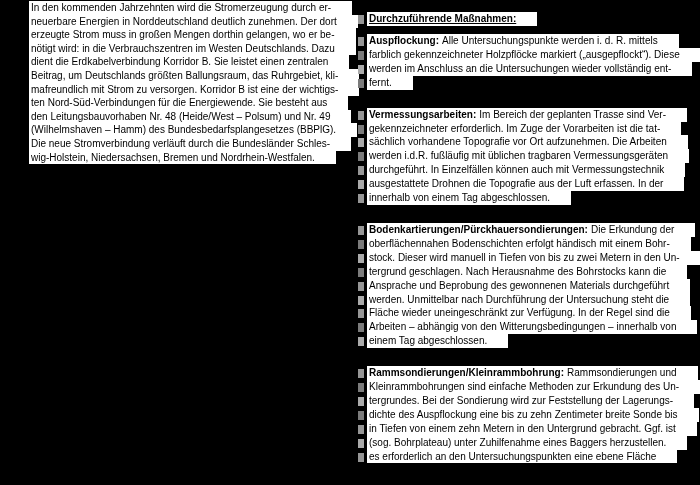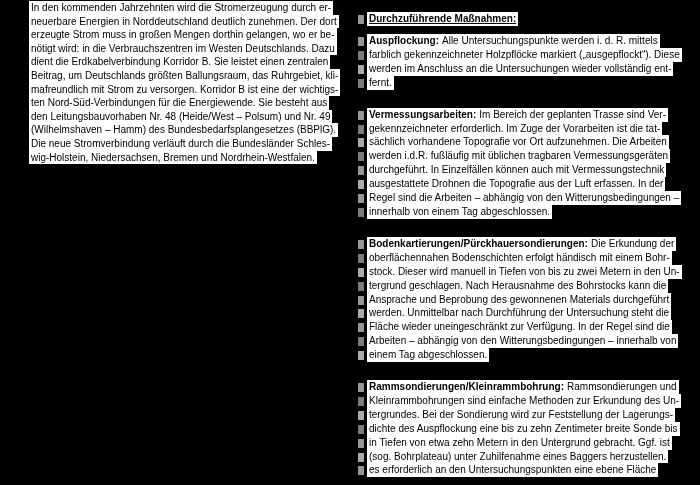--- a/index.html
+++ b/index.html
@@ -14,21 +14,21 @@
   .col-left  { left:29px; top:1px; }
   .col-right { left:367px; top:12px; }
 
   .tline, .hline {
     display:table;
     white-space:nowrap;
     background:#ffffff;
     color:#000000;
     font-size:10px;
     position:relative;
-    padding:0 2px 0 2px;
+    padding:0 21px 0 2px;
   }
   .col-left .tline  { line-height:13.6px; }
   .col-right .tline { line-height:13.9px; }
 
   .hline {
     font-weight:bold;
     text-decoration:underline;
     line-height:14px;
     margin-bottom:8px;
   }
@@ -110,24 +110,20 @@
     <div class="tline">
         <span class="cbar"></span>
         <span>durchgeführt. In Einzelfällen können auch mit Vermessungstechnik</span>
       </div>
     <div class="tline">
         <span class="cbar"></span>
         <span>ausgestattete Drohnen die Topografie aus der Luft erfassen. In der</span>
       </div>
     <div class="tline">
         <span class="cbar"></span>
-        <span>Regel sind die Arbeiten – abhängig von den Witterungsbedingungen –</span>
-      </div>
-    <div class="tline">
-        <span class="cbar"></span>
         <span>innerhalb von einem Tag abgeschlossen.</span>
       </div>
   </div>
 
   <div class="para">
     <div class="tline">
       <span class="cbar"></span>
       <b>Bodenkartierungen/Pürckhauersondierungen:</b>
         <span>Die Erkundung der</span>
     </div>
@@ -178,21 +174,21 @@
     <div class="tline">
         <span class="cbar"></span>
         <span>tergrundes. Bei der Sondierung wird zur Feststellung der Lagerungs-</span>
       </div>
     <div class="tline">
         <span class="cbar"></span>
         <span>dichte des Auspflockung eine bis zu zehn Zentimeter breite Sonde bis</span>
       </div>
     <div class="tline">
         <span class="cbar"></span>
-        <span>in Tiefen von etwa zehn Metern in den Untergrund gebracht. Ggf. ist</span>
+        <span>in Tiefen von einem zehn Metern in den Untergrund gebracht. Ggf. ist</span>
       </div>
     <div class="tline">
         <span class="cbar"></span>
         <span>(sog. Bohrplateau) unter Zuhilfenahme eines Baggers herzustellen.</span>
       </div>
     <div class="tline">
         <span class="cbar"></span>
         <span>es erforderlich an den Untersuchungspunkten eine ebene Fläche</span>
       </div>
   </div>

